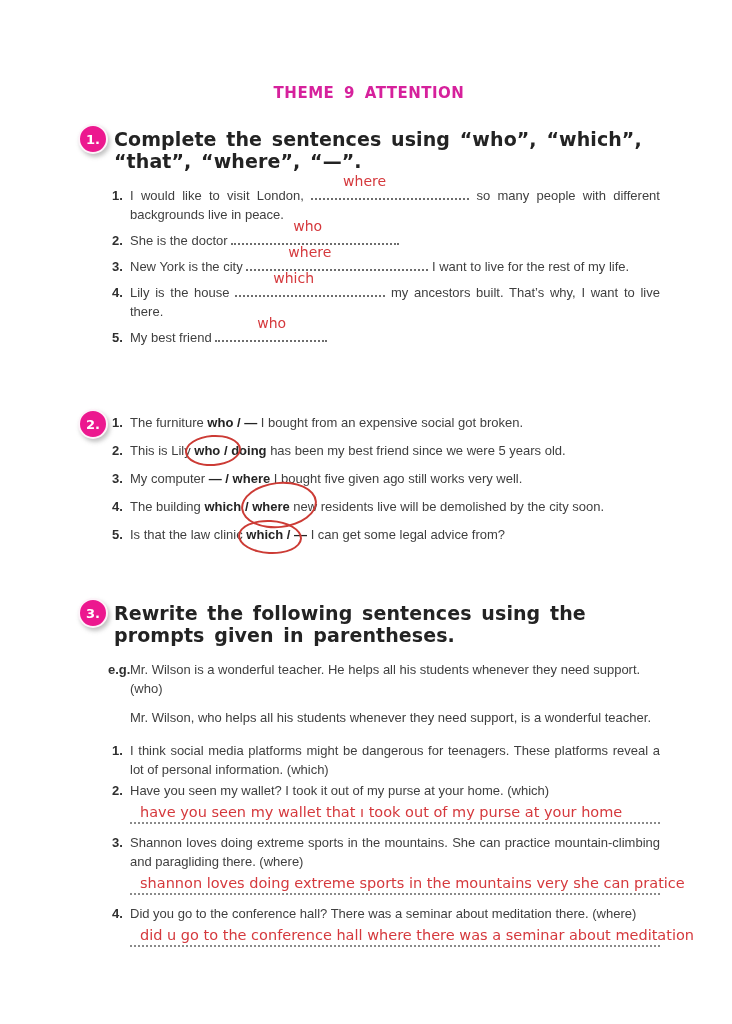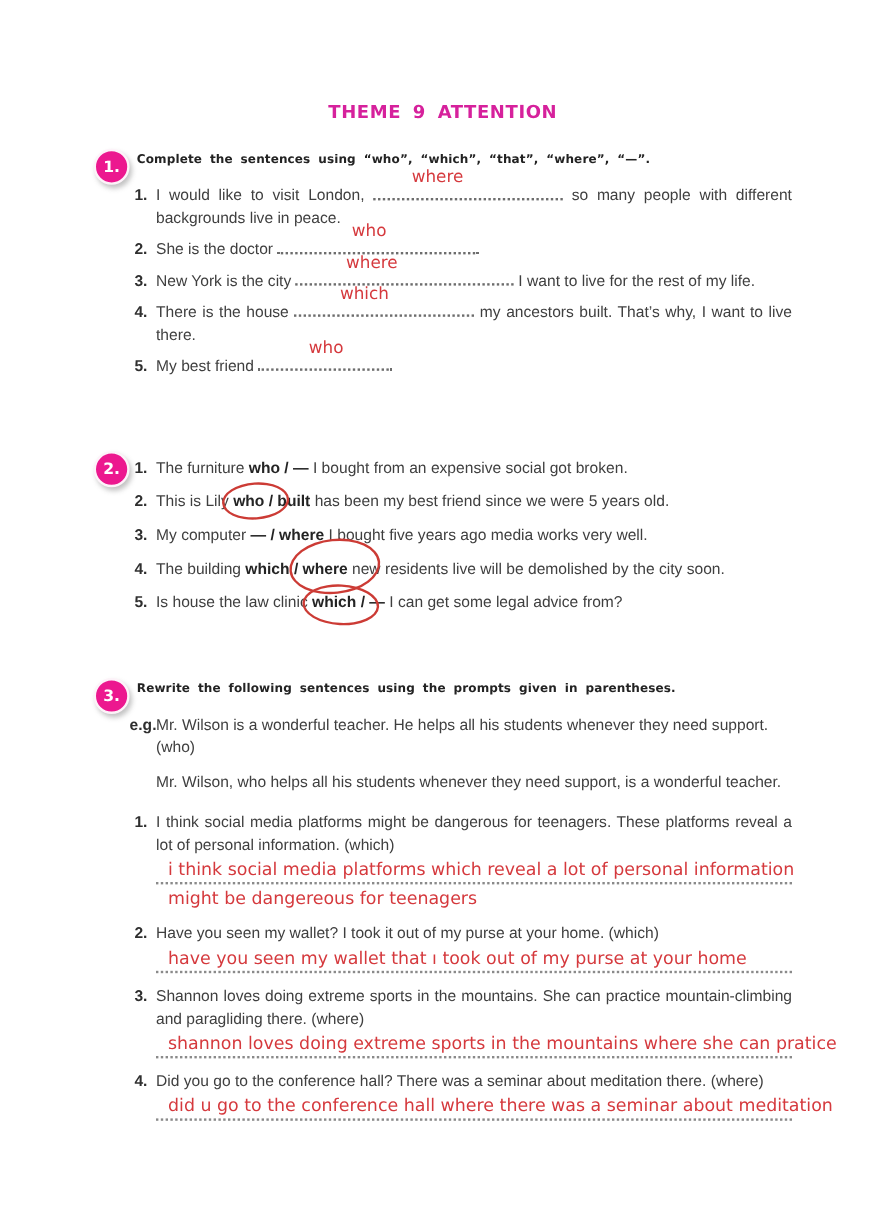--- a/index.html
+++ b/index.html
@@ -34,21 +34,21 @@
     font-family: "DejaVu Sans", sans-serif;
     font-weight: bold; font-size: 13px;
     display: flex; align-items: center; justify-content: center;
     border: 2px solid #fdf3f9;
     box-shadow: 2px 3px 4px rgba(120,120,120,0.45);
     box-sizing: border-box;
   }
   .sec-heading {
     margin-left: 36px;
     font-family: "DejaVu Sans", sans-serif;
-    font-weight: bold; font-size: 10px;
+    font-weight: bold; font-size: 19px;
     word-spacing: 3px; letter-spacing: 0.1px;
     color: #232323;
   }
   .q-list { margin-top: 14px; }
   .q { display: flex; font-size: 13px; line-height: 19px; margin-bottom: 7px; }
   .qnum { width: 52px; padding-right: 0; text-align: left; font-weight: bold; color: #2f2f2f; flex-shrink: 0; box-sizing: border-box; padding-left: 34px; }
   .qtext { flex: 1; text-align: justify; }
   .ex2 .qtext { text-align: left; }
   
   .blank {
@@ -127,21 +127,21 @@
         <span class="qtext">
           <span>New York is the city</span>
           <span class="blank b3"><span class="hw hw-3">where</span></span>
           <span>I want to live for the rest of my life.</span>
         </span>
       </div>
 
       <div class="q">
         <span class="qnum">4.</span>
         <span class="qtext">
-          <span>There is the house</span>
+          <span>Lily is the house</span>
           <span class="blank b4"><span class="hw hw-4">which</span></span>
           <span>my ancestors built. That’s why, I want to live there.</span>
         </span>
       </div>
 
       <div class="q">
         <span class="qnum">5.</span>
         <span class="qtext">
           <span>My best friend</span>
           <span class="blank b5"><span class="hw hw-5">who</span></span>
@@ -155,36 +155,36 @@
     <div class="badge">2.</div>
     <div class="q-list">
 
       <div class="q">
         <span class="qnum">1.</span>
         <span class="qtext"><span>The furniture </span><span class="opt">who</span><span class="opt"> / </span><span class="opt">—</span><span> I bought from an expensive social got broken.</span></span>
       </div>
 
       <div class="q">
         <span class="qnum">2.</span>
-        <span class="qtext"><span>This is Lily </span><span class="opt circled"><span class="circle-mark cm-who"></span><span>who</span></span><span class="opt"> / </span><span class="opt">built</span><span> has been my best friend since we were 5 years old.</span></span>
+        <span class="qtext"><span>This is Lily </span><span class="opt circled"><span class="circle-mark cm-who"></span><span>who</span></span><span class="opt"> / </span><span class="opt">doing</span><span> has been my best friend since we were 5 years old.</span></span>
       </div>
 
       <div class="q">
         <span class="qnum">3.</span>
-        <span class="qtext"><span>My computer </span><span class="opt">—</span><span class="opt"> / </span><span class="opt">where</span><span> I bought five years ago media works very well.</span></span>
+        <span class="qtext"><span>My computer </span><span class="opt">—</span><span class="opt"> / </span><span class="opt">where</span><span> I bought five given ago still works very well.</span></span>
       </div>
 
       <div class="q">
         <span class="qnum">4.</span>
         <span class="qtext"><span>The building </span><span class="opt">which</span><span class="opt"> / </span><span class="opt circled"><span class="circle-mark cm-where"></span><span>where</span></span><span> new residents live will be demolished by the city soon.</span></span>
       </div>
 
       <div class="q">
         <span class="qnum">5.</span>
-        <span class="qtext"><span>Is house the law clinic </span><span class="opt circled"><span class="circle-mark cm-which"></span><span>which</span></span><span class="opt"> / </span><span class="opt">—</span><span> I can get some legal advice from?</span></span>
+        <span class="qtext"><span>Is that the law clinic </span><span class="opt circled"><span class="circle-mark cm-which"></span><span>which</span></span><span class="opt"> / </span><span class="opt">—</span><span> I can get some legal advice from?</span></span>
       </div>
 
     </div>
   </div>
 
   <div class="section sec3 ex3">
     <div class="badge">3.</div>
     <div class="sec-heading">Rewrite the following sentences using the prompts given in parentheses.</div>
 
     <div class="q-list">
@@ -194,39 +194,35 @@
         <span class="eg-body">
           <span>Mr. Wilson is a wonderful teacher. He helps all his students whenever they need support. (who)</span>
           <div class="eg-solution">Mr. Wilson, who helps all his students whenever they need support, is a wonderful teacher.</div>
         </span>
       </div>
 
       <div class="q" style="margin-top:14px;">
         <span class="qnum">1.</span>
         <span class="qtext">I think social media platforms might be dangerous for teenagers. These platforms reveal a lot of personal information. (which)</span>
       </div>
-      <div class="answer-block">
-        <div class="ans-line dotted">i think social media platforms which reveal a lot of personal information</div>
-        <div class="ans-line">might be dangereous for teenagers</div>
-      </div>
 
       <div class="q">
         <span class="qnum">2.</span>
         <span class="qtext">Have you seen my wallet? I took it out of my purse at your home. (which)</span>
       </div>
       <div class="answer-block">
         <div class="ans-line dotted">have you seen my wallet that ı took out of my purse at your home</div>
       </div>
 
       <div class="q">
         <span class="qnum">3.</span>
         <span class="qtext">Shannon loves doing extreme sports in the mountains. She can practice mountain-climbing and paragliding there. (where)</span>
       </div>
       <div class="answer-block">
-        <div class="ans-line dotted">shannon loves doing extreme sports in the mountains where she can pratice</div>
+        <div class="ans-line dotted">shannon loves doing extreme sports in the mountains very she can pratice</div>
       </div>
 
       <div class="q">
         <span class="qnum">4.</span>
         <span class="qtext">Did you go to the conference hall? There was a seminar about meditation there. (where)</span>
       </div>
       <div class="answer-block">
         <div class="ans-line dotted">did u go to the conference hall where there was a seminar about meditation</div>
       </div>
 

